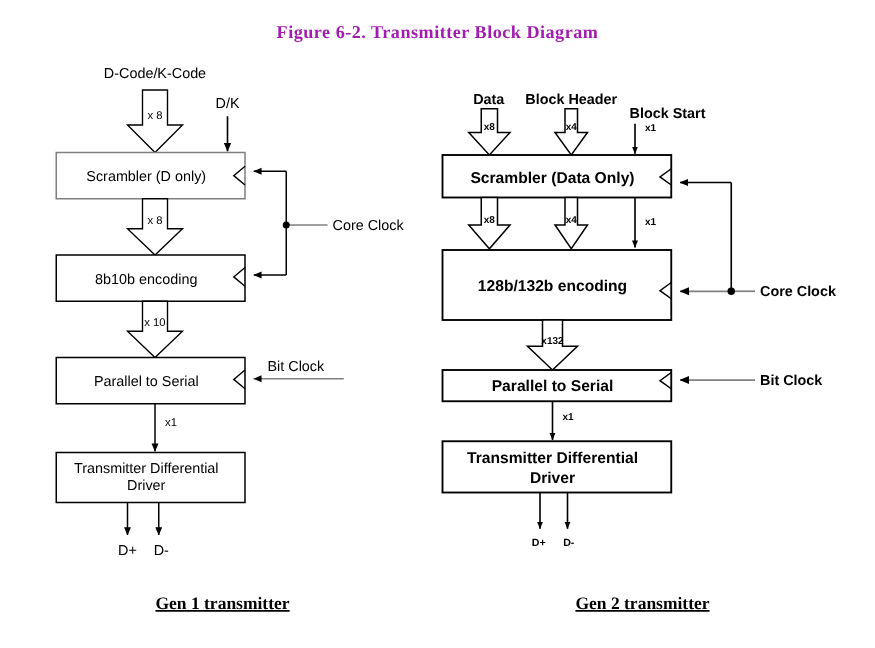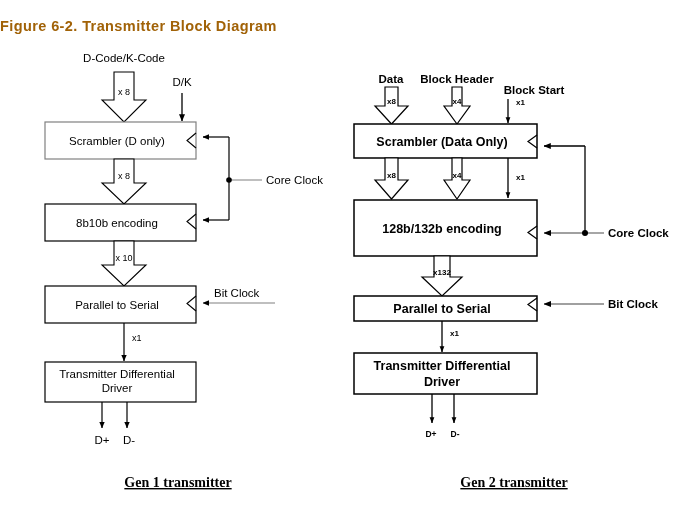--- a/index.html
+++ b/index.html
@@ -13,25 +13,26 @@
     height: 518px;
     background: #ffffff;
     overflow: hidden;
     font-family: "Liberation Sans", sans-serif;
   }
   #figure-title {
     position: absolute;
     top: 18px;
     left: 0;
     width: 700px;
-    font-family: Liberation Sans, sans-serif;
+    text-align: center;
+    font-family: Liberation Serif, serif;
     font-weight: bold;
     font-size: 14.5px;
     letter-spacing: 0.4px;
-    color: #a16207;
+    color: #a21caf;
   }
   svg {
     position: absolute;
     top: 0;
     left: 0;
   }
   .cap {
     font-family: "Liberation Serif", serif;
     font-weight: bold;
     font-size: 14px;

